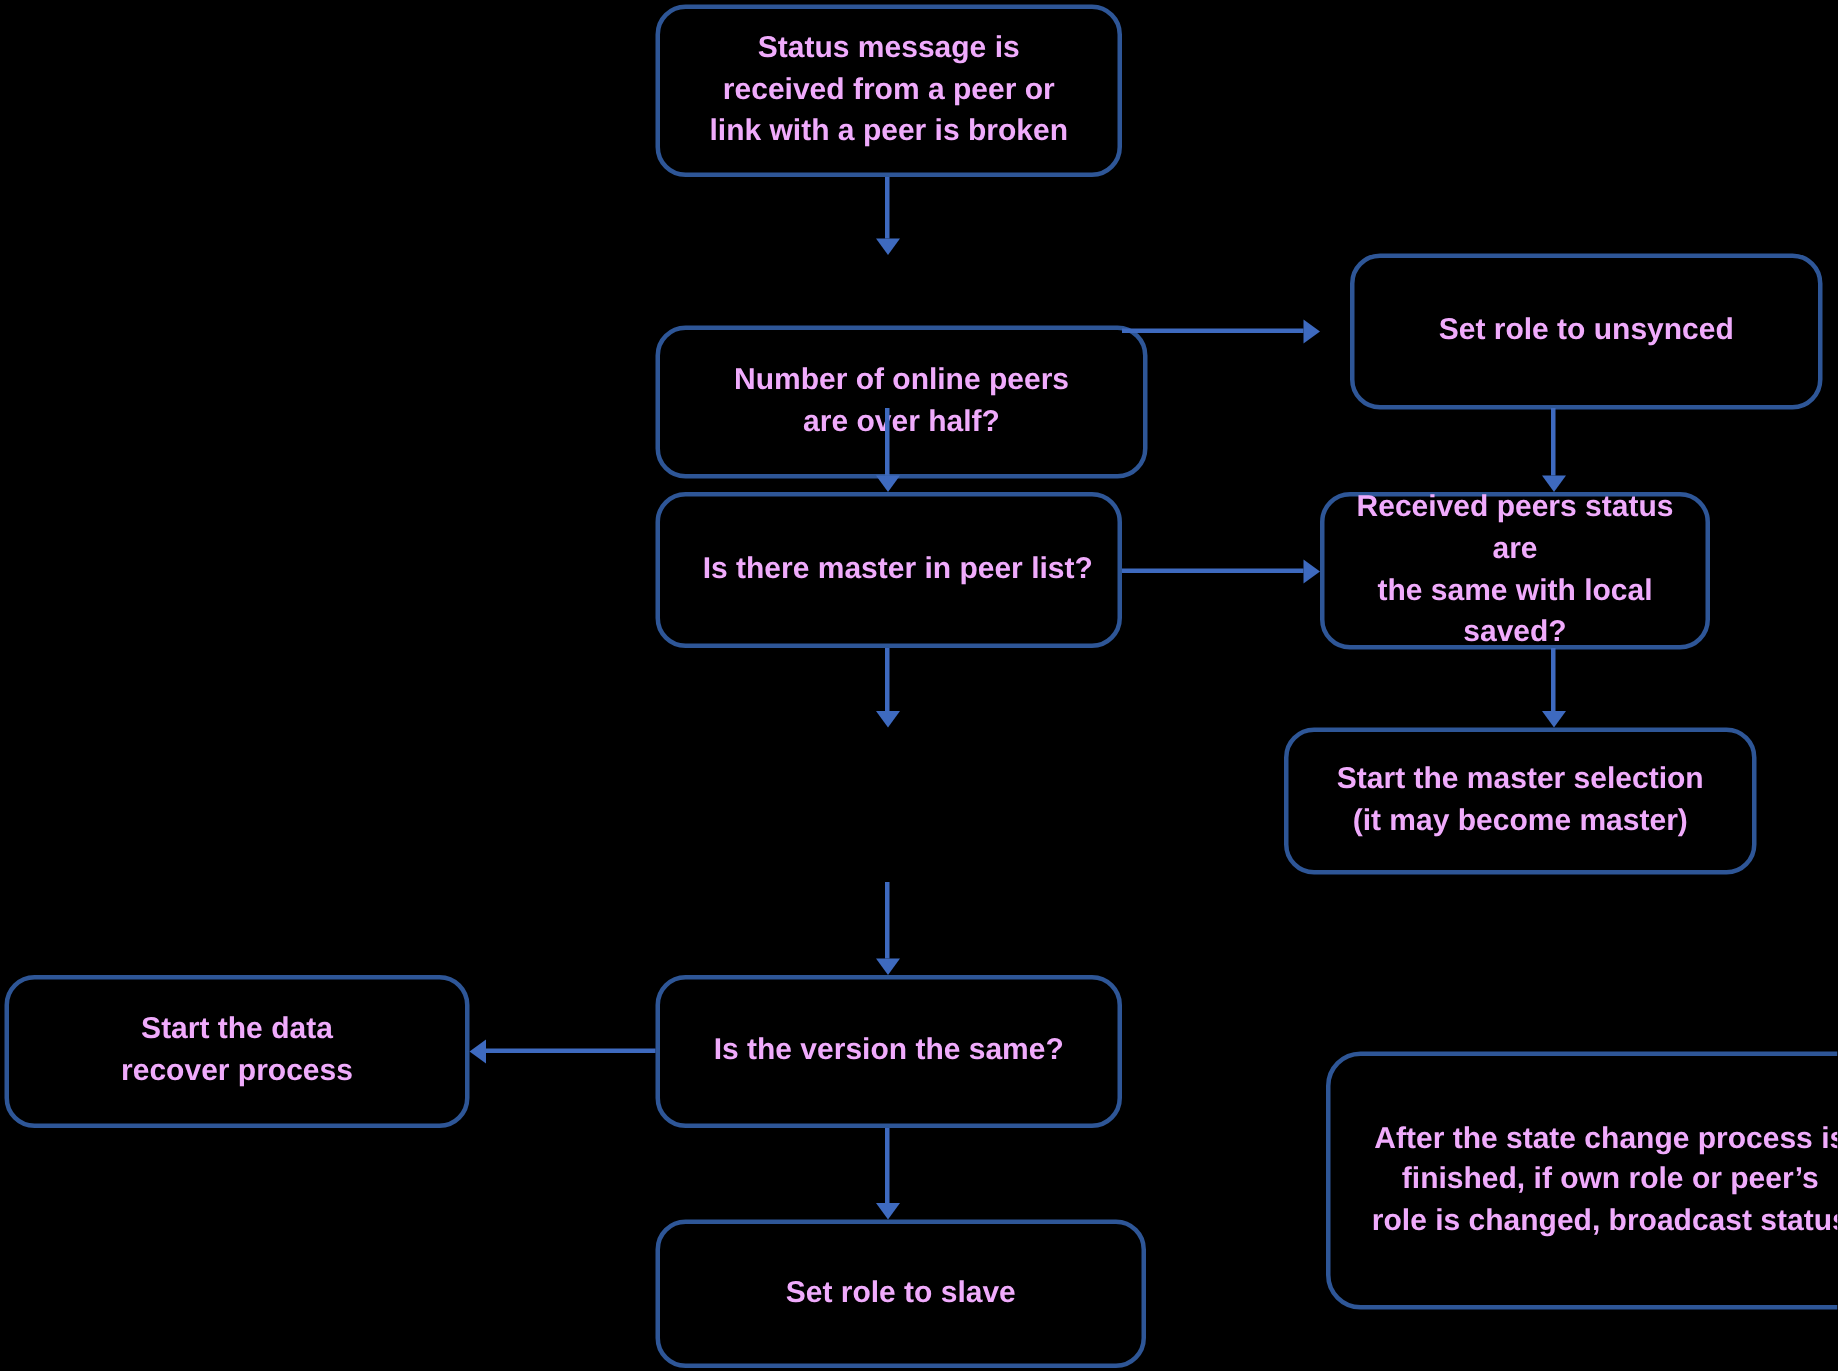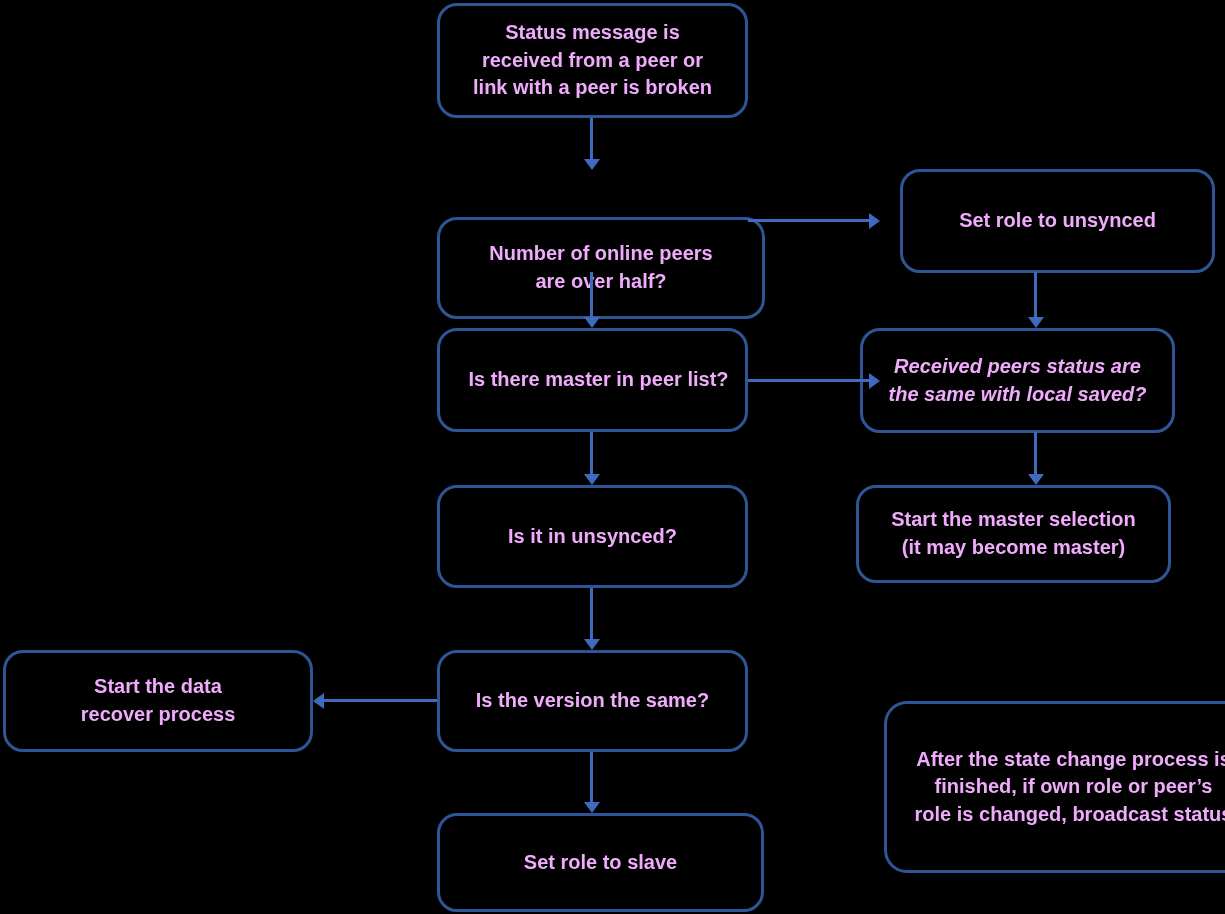--- a/index.html
+++ b/index.html
@@ -77,26 +77,25 @@
 <body>
 
 <div class="canvas">
 
   <div class="node" style="left:437px; top:3px;   width:311px; height:115px;">Status message is
 received from a peer or
 link with a peer is broken</div>
   <div class="node" style="left:437px; top:170px; width:328px; height:102px;margin-top:47px;">Number of online peers
 are over half?</div>
   <div class="node" style="left:437px; top:328px; width:311px; height:104px;padding-left:22px;">Is there master in peer list?</div>
-  <div class="node" style="left:437px; top:485px; width:311px; height:103px;">Is it in unsynced?</div>
   <div class="node" style="left:437px; top:650px; width:311px; height:102px;">Is the version the same?</div>
   <div class="node" style="left:437px; top:813px; width:327px; height:99px;">Set role to slave</div>
 
   <div class="node" style="left:900px; top:169px; width:315px; height:104px;">Set role to unsynced</div>
-  <div class="node" style="left:860px; top:328px; width:315px; height:105px;font-style:italic;">Received peers status are
+  <div class="node" style="left:880px; top:328px; width:260px; height:105px;">Received peers status are
 the same with local saved?</div>
   <div class="node" style="left:856px; top:485px; width:315px; height:98px;">Start the master selection
 (it may become master)</div>
 
   <div class="node" style="left:3px;   top:650px; width:310px; height:102px;">Start the data
 recover process</div>
 
   <div class="node" style="left:884px; top:701px; width:379px; height:172px;border-radius:23px;">After the state change process is
 finished, if own role or peer’s
 role is changed, broadcast status</div>

